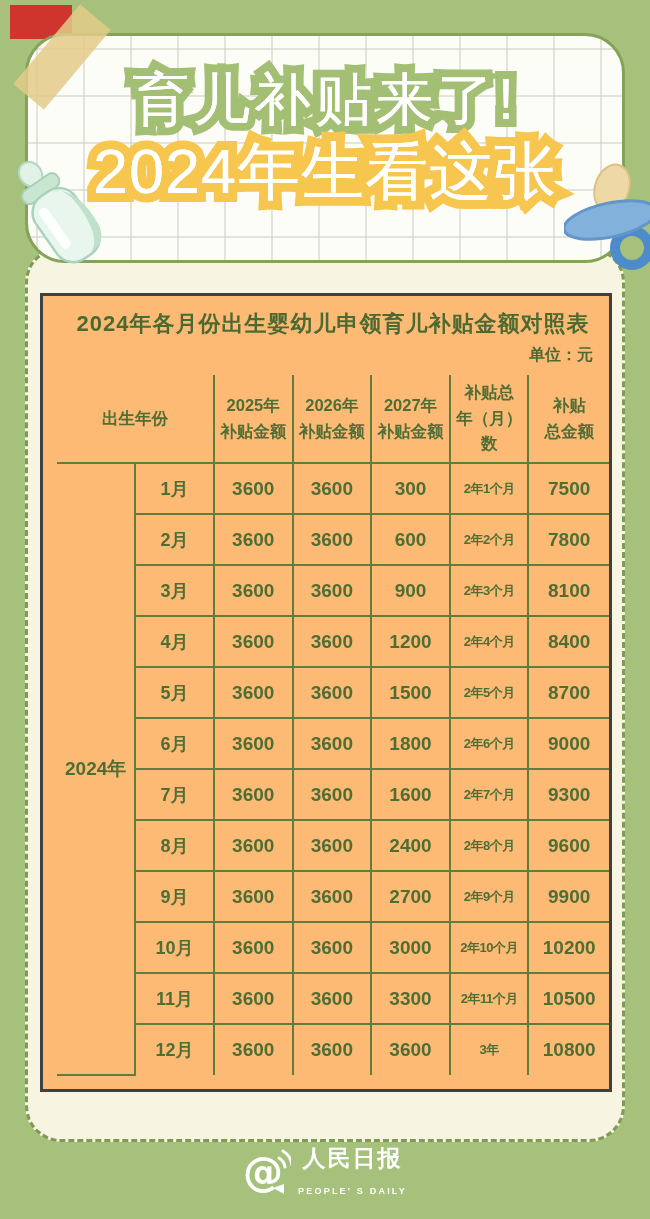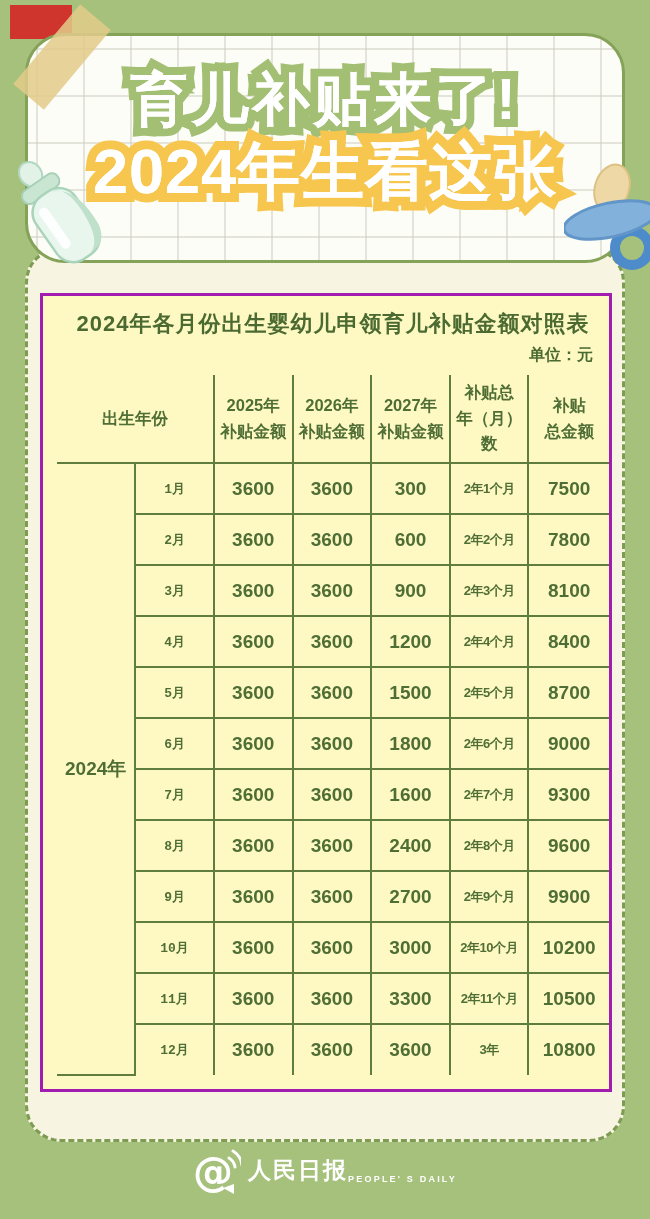--- a/index.html
+++ b/index.html
@@ -25,21 +25,21 @@
     background-color:#fdfdf7;
     background-image:
       linear-gradient(to right, rgba(205,203,190,.5) 1.5px, transparent 1.5px),
       linear-gradient(to bottom, rgba(205,203,190,.5) 1.5px, transparent 1.5px);
     background-size:47px 47px; background-position:8px 12px;
     border:3px solid #84a258; border-radius:40px;
     z-index:2;
   }
   .bubble {
     position:absolute; left:0; right:0; text-align:center;
-    font-weight:bold; color:#fff; white-space:nowrap;
+    font-weight:normal; color:#fff; white-space:nowrap;
   }
   .bubble::before {
     content:attr(data-text);
     position:absolute; left:0; right:0; top:0;
     z-index:-1; color:#fff; paint-order:stroke fill;
   }
   .title-1 { top:26px; font-size:57px; letter-spacing:4px; }
   .title-1::before { -webkit-text-stroke:16px #a3bf74; }
   .title-2 { top:93px; font-size:63px; letter-spacing:1px; }
   .title-2::before { -webkit-text-stroke:18px #f6c64f; }
@@ -50,21 +50,21 @@
     background:rgba(227,203,138,.85); transform:rotate(-50deg); z-index:3;
   }
 
   
   .bottle { position:absolute; left:4px; top:150px; width:106px; height:124px; z-index:3; }
   .pacifier { position:absolute; left:564px; top:156px; width:100px; height:124px; z-index:3; }
 
   
   .table-card {
     position:absolute; left:40px; top:293px; width:572px; height:799px;
-    background:#fef9c3; border:3px solid #a21caf; z-index:1;padding-left:14px;
+    background:#fdba74; border:3px solid #404040; z-index:1;padding-left:14px;
   }
   .tbl-title {
     padding-top:13px; text-align:center;
     font-size:22px; font-weight:bold; color:#4b6a31; letter-spacing:1px;
   }
   .tbl-unit {
     text-align:right; padding:6px 16px 0 0;
     font-size:16px; font-weight:bold; color:#4b6a31;margin-left:38px;
   }
   table {
@@ -72,34 +72,34 @@
     border-collapse:collapse; table-layout:fixed;
   }
   th, td {
     border:2px solid #5e7d3f; text-align:center; vertical-align:middle;
     color:#4f6e35; font-weight:bold; padding:0;
   }
   thead tr { height:88px; }
   tbody tr { height:51px; }
   th { font-size:16.5px; line-height:1.55; }
   td { font-size:19px; }
-  td.month-cell { font-size:13px;font-family:Liberation Mono, monospace; }
+  td.month-cell { font-size:18px; }
   td.duration-cell { font-size:13px; letter-spacing:-0.5px; }
   td.year-cell { font-size:19px;border-radius:7px; }
   table tr > *:first-child { border-left:none; }
   table tr > *:last-child { border-right:none; }
   thead tr > * { border-top:none; }
   tbody tr:last-child > * { border-bottom:none; }
 
   
   .footer {
     position:absolute; left:0; top:1146px; width:650px;
     display:flex; justify-content:center; align-items:center; gap:7px;
   }
-  .logo-text { display:flex; flex-direction:row; align-items:flex-end; }
+  .logo-text { display:flex; flex-direction:column; align-items:center; }
   .logo-cn { color:#fff; font-size:23px; font-weight:bold; letter-spacing:2px; line-height:1.1; }
   .logo-en { color:#fff; font-size:9px; font-weight:bold; letter-spacing:2.2px; margin-top:14px; }
 </style>
 </head>
 <body>
 
 <div class="red-sticker"></div>
 
 <div class="panel"></div>
 

